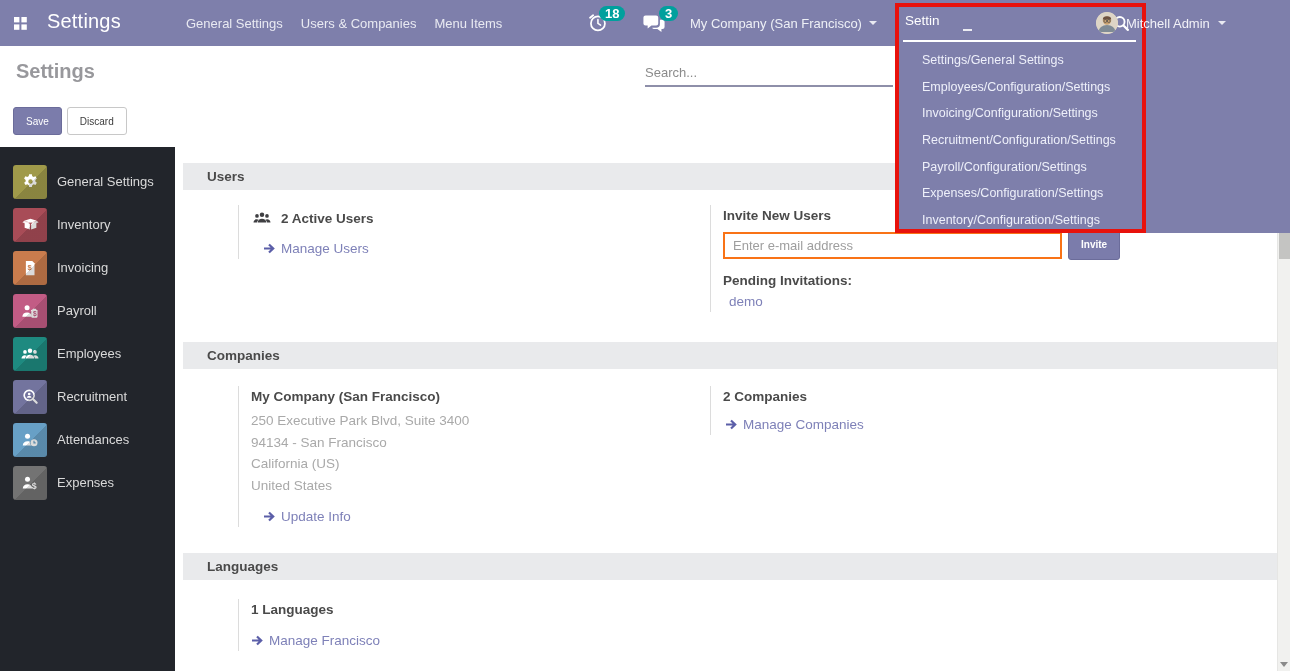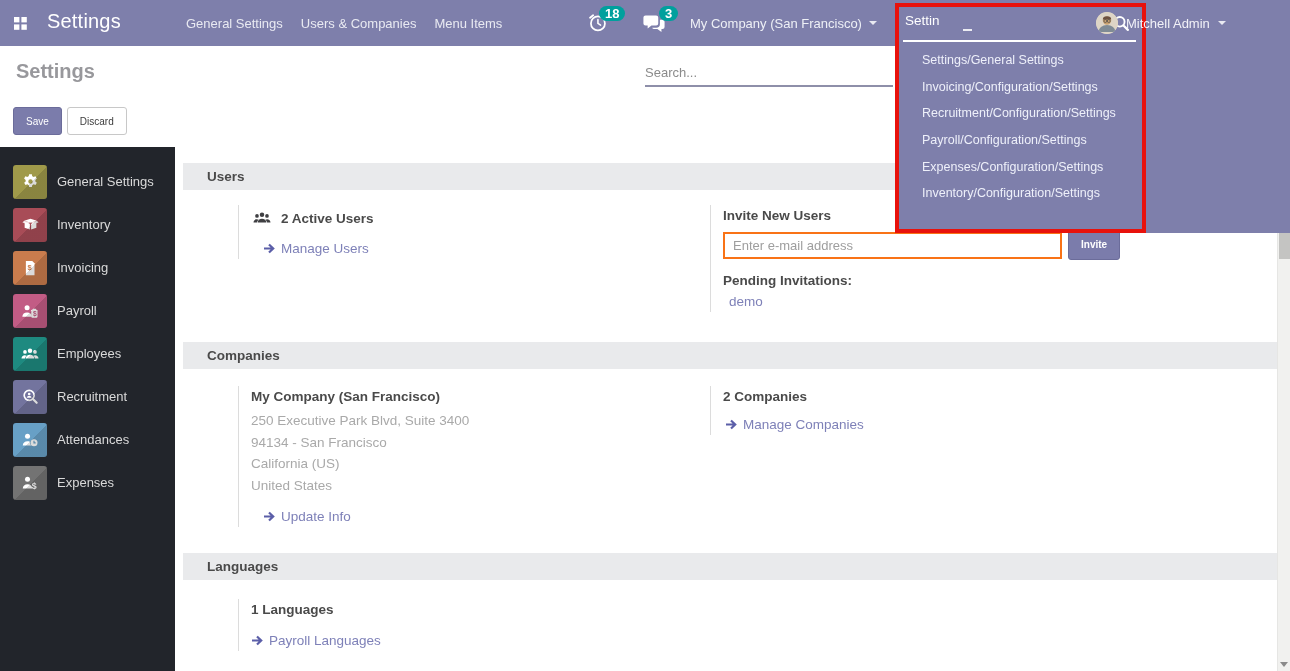--- a/index.html
+++ b/index.html
@@ -316,21 +316,21 @@
 
       <div class="section-bar bar-languages">Languages</div>
       <div class="setting-row row-languages">
         <div class="colL">
           <div class="sbox">
             <div class="bold-label">1 Languages</div>
             <div class="link-row" style="margin-top:16px; margin-left:0;">
               <span style="line-height:0;"><svg width="13" height="11" viewBox="0 0 13 11">
                     <path d="M1 5.5h8M6 1.5l4.2 4-4.2 4" fill="none" stroke="#5b5ea8" stroke-width="2.2"></path>
                   </svg></span>
-              <span class="lnk">Payroll Languages</span>
+              <span class="lnk">Manage Francisco</span>
             </div>
           </div>
         </div>
       </div>
 
     </div>
   </div>
 </div>
 
 <div class="scrollbar">
@@ -344,20 +344,21 @@
   <span class="search-cursor"></span>
   <span class="frame-mag">
     <svg width="17" height="17" viewBox="0 0 20 20">
         <circle cx="8" cy="8" r="5.6" fill="none" stroke="#fff" stroke-width="2.2"></circle>
         <line x1="12.3" y1="12.3" x2="17.5" y2="17.5" stroke="#fff" stroke-width="2.6" stroke-linecap="round"></line>
       </svg>
   </span>
   <span class="search-underline"></span>
   <div class="results">
       <div class="result-item">Settings/General Settings</div>
+      <div class="result-item">Employees/Configuration/Settings</div>
       <div class="result-item">Invoicing/Configuration/Settings</div>
       <div class="result-item">Recruitment/Configuration/Settings</div>
       <div class="result-item">Payroll/Configuration/Settings</div>
       <div class="result-item">Expenses/Configuration/Settings</div>
       <div class="result-item">Inventory/Configuration/Settings</div>
     </div>
 </div>
 
 <div class="user-menu">
   <span class="avatar">

